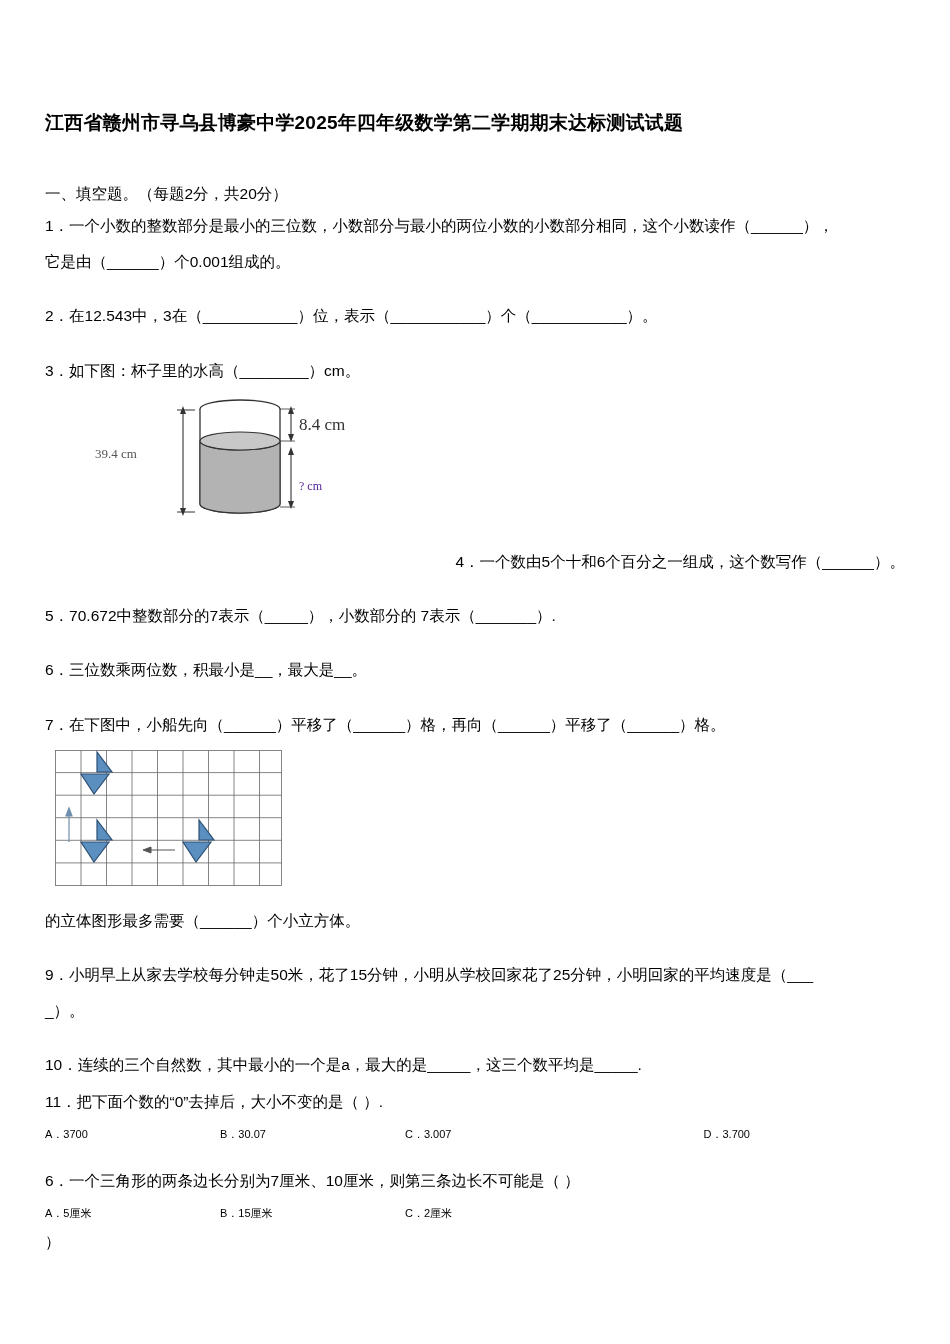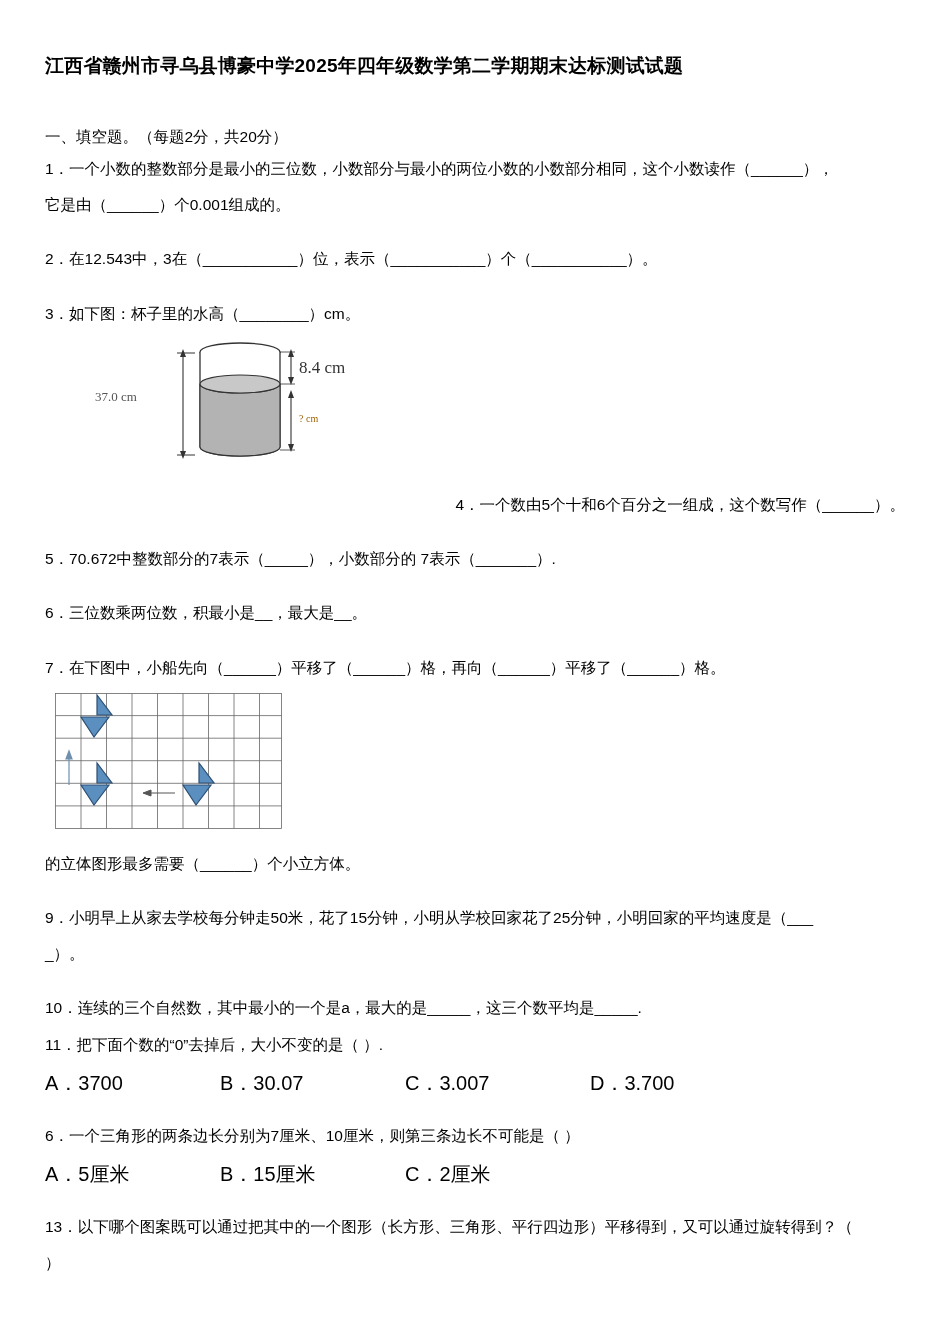--- a/index.html
+++ b/index.html
@@ -20,21 +20,21 @@
     height: 1344px;
     box-sizing: border-box;
     padding: 0 45px;
   }
   .doc-title {
     font-family: "Liberation Sans", sans-serif;
     font-weight: bold;
     font-size: 19px;
     text-align: left;
     margin: 0;
-    padding-top: 53px;
+    padding-top: 110px;
     letter-spacing: 0.2px;
   }
   .section-head {
     font-size: 15.5px;
     margin-top: 48px;
     margin-bottom: 6px;
     font-family: "Liberation Sans", sans-serif;
   }
   .section-head-2 {
     font-size: 15.5px;
@@ -45,32 +45,32 @@
   .q {
     font-size: 15.5px;
     line-height: 1.95;
     margin-top: 24px;
     font-family: "Liberation Sans", sans-serif;
   }
   .q-tight {
     margin-top: 6px;
   }
   .choices {
-    font-size: 20px;
+    font-size: 11px;
     margin-top: 10px;
     font-family: "Liberation Sans", sans-serif;
     display: flex;
   }
   .choices span.ch {
     display: inline-block;
   }
   .ch-a { width: 175px; }
   .ch-b { width: 185px; }
   .ch-c { width: 185px; }
-  .ch-d { width: 160px; }
+  .ch-d { width: 160px; text-align: right; }
 
   .fig-cup {
     margin: 8px 0 0 50px;
     position: relative;
     width: 260px;
     height: 135px;
   }
   .fig-grid {
     margin: 10px 0 0 10px;
     position: relative;
@@ -140,23 +140,23 @@
       <polygon points="196,48 193,40 199,40" fill="#333"></polygon>
 
       <line x1="196" y1="56" x2="196" y2="112" stroke="#333" stroke-width="1.1"></line>
       <polygon points="196,53 193,61 199,61" fill="#333"></polygon>
       <polygon points="196,115 193,107 199,107" fill="#333"></polygon>
 
       <line x1="185" y1="15" x2="200" y2="15" stroke="#333" stroke-width="0.8"></line>
       <line x1="185" y1="47" x2="200" y2="47" stroke="#333" stroke-width="0.8"></line>
       <line x1="185" y1="113" x2="200" y2="113" stroke="#333" stroke-width="0.8"></line>
     </svg>
-    <div style="position:absolute; left:0px; top:52px; font-size:13px; font-family:'Liberation Serif',serif; color:#555;">37.0 cm</div>
+    <div style="position:absolute; left:0px; top:52px; font-size:13px; font-family:'Liberation Serif',serif; color:#555;">39.4 cm</div>
     <div style="position:absolute; left:204px; top:21px; font-size:17px; font-family:'Liberation Serif',serif; color:#333;">8.4 cm</div>
-    <div style="position:absolute; left:204px; top:76px; font-size:10px; font-family:'Liberation Serif',serif; color:#a16207;">? cm</div>
+    <div style="position:absolute; left:204px; top:85px; font-size:12px; font-family:'Liberation Serif',serif; color:#4c1d95;">? cm</div>
   </div>
 
   <div class="q" style="margin-top:18px;text-align:right;">4．一个数由5个十和6个百分之一组成，这个数写作（______）。</div>
   <div class="q">5．70.672中整数部分的7表示（_____），小数部分的 7表示（_______）.</div>
   <div class="q">6．三位数乘两位数，积最小是__，最大是__。</div>
   <div class="q">7．在下图中，小船先向（______）平移了（______）格，再向（______）平移了（______）格。</div>
 
   <div class="fig-grid">
     <svg width="240" height="152" viewBox="0 0 240 152">
       <g stroke="#666" stroke-width="0.8" fill="none">
@@ -219,16 +219,15 @@
     <span class="ch ch-d">D．3.700</span>
   </div>
 
   <div class="q">6．一个三角形的两条边长分别为7厘米、10厘米，则第三条边长不可能是（      ）</div>
   <div class="choices">
     <span class="ch ch-a">A．5厘米</span>
     <span class="ch ch-b">B．15厘米</span>
     <span class="ch ch-c">C．2厘米</span>
   </div>
 
-  <div class="q">13．以下哪个图案既可以通过把其中的一个图形（长方形、三角形、平行四边形）平移得到，又可以通过旋转得到？（</div>
   <div class="q q-tight">）</div>
 
 </div>
 
 </body></html>

